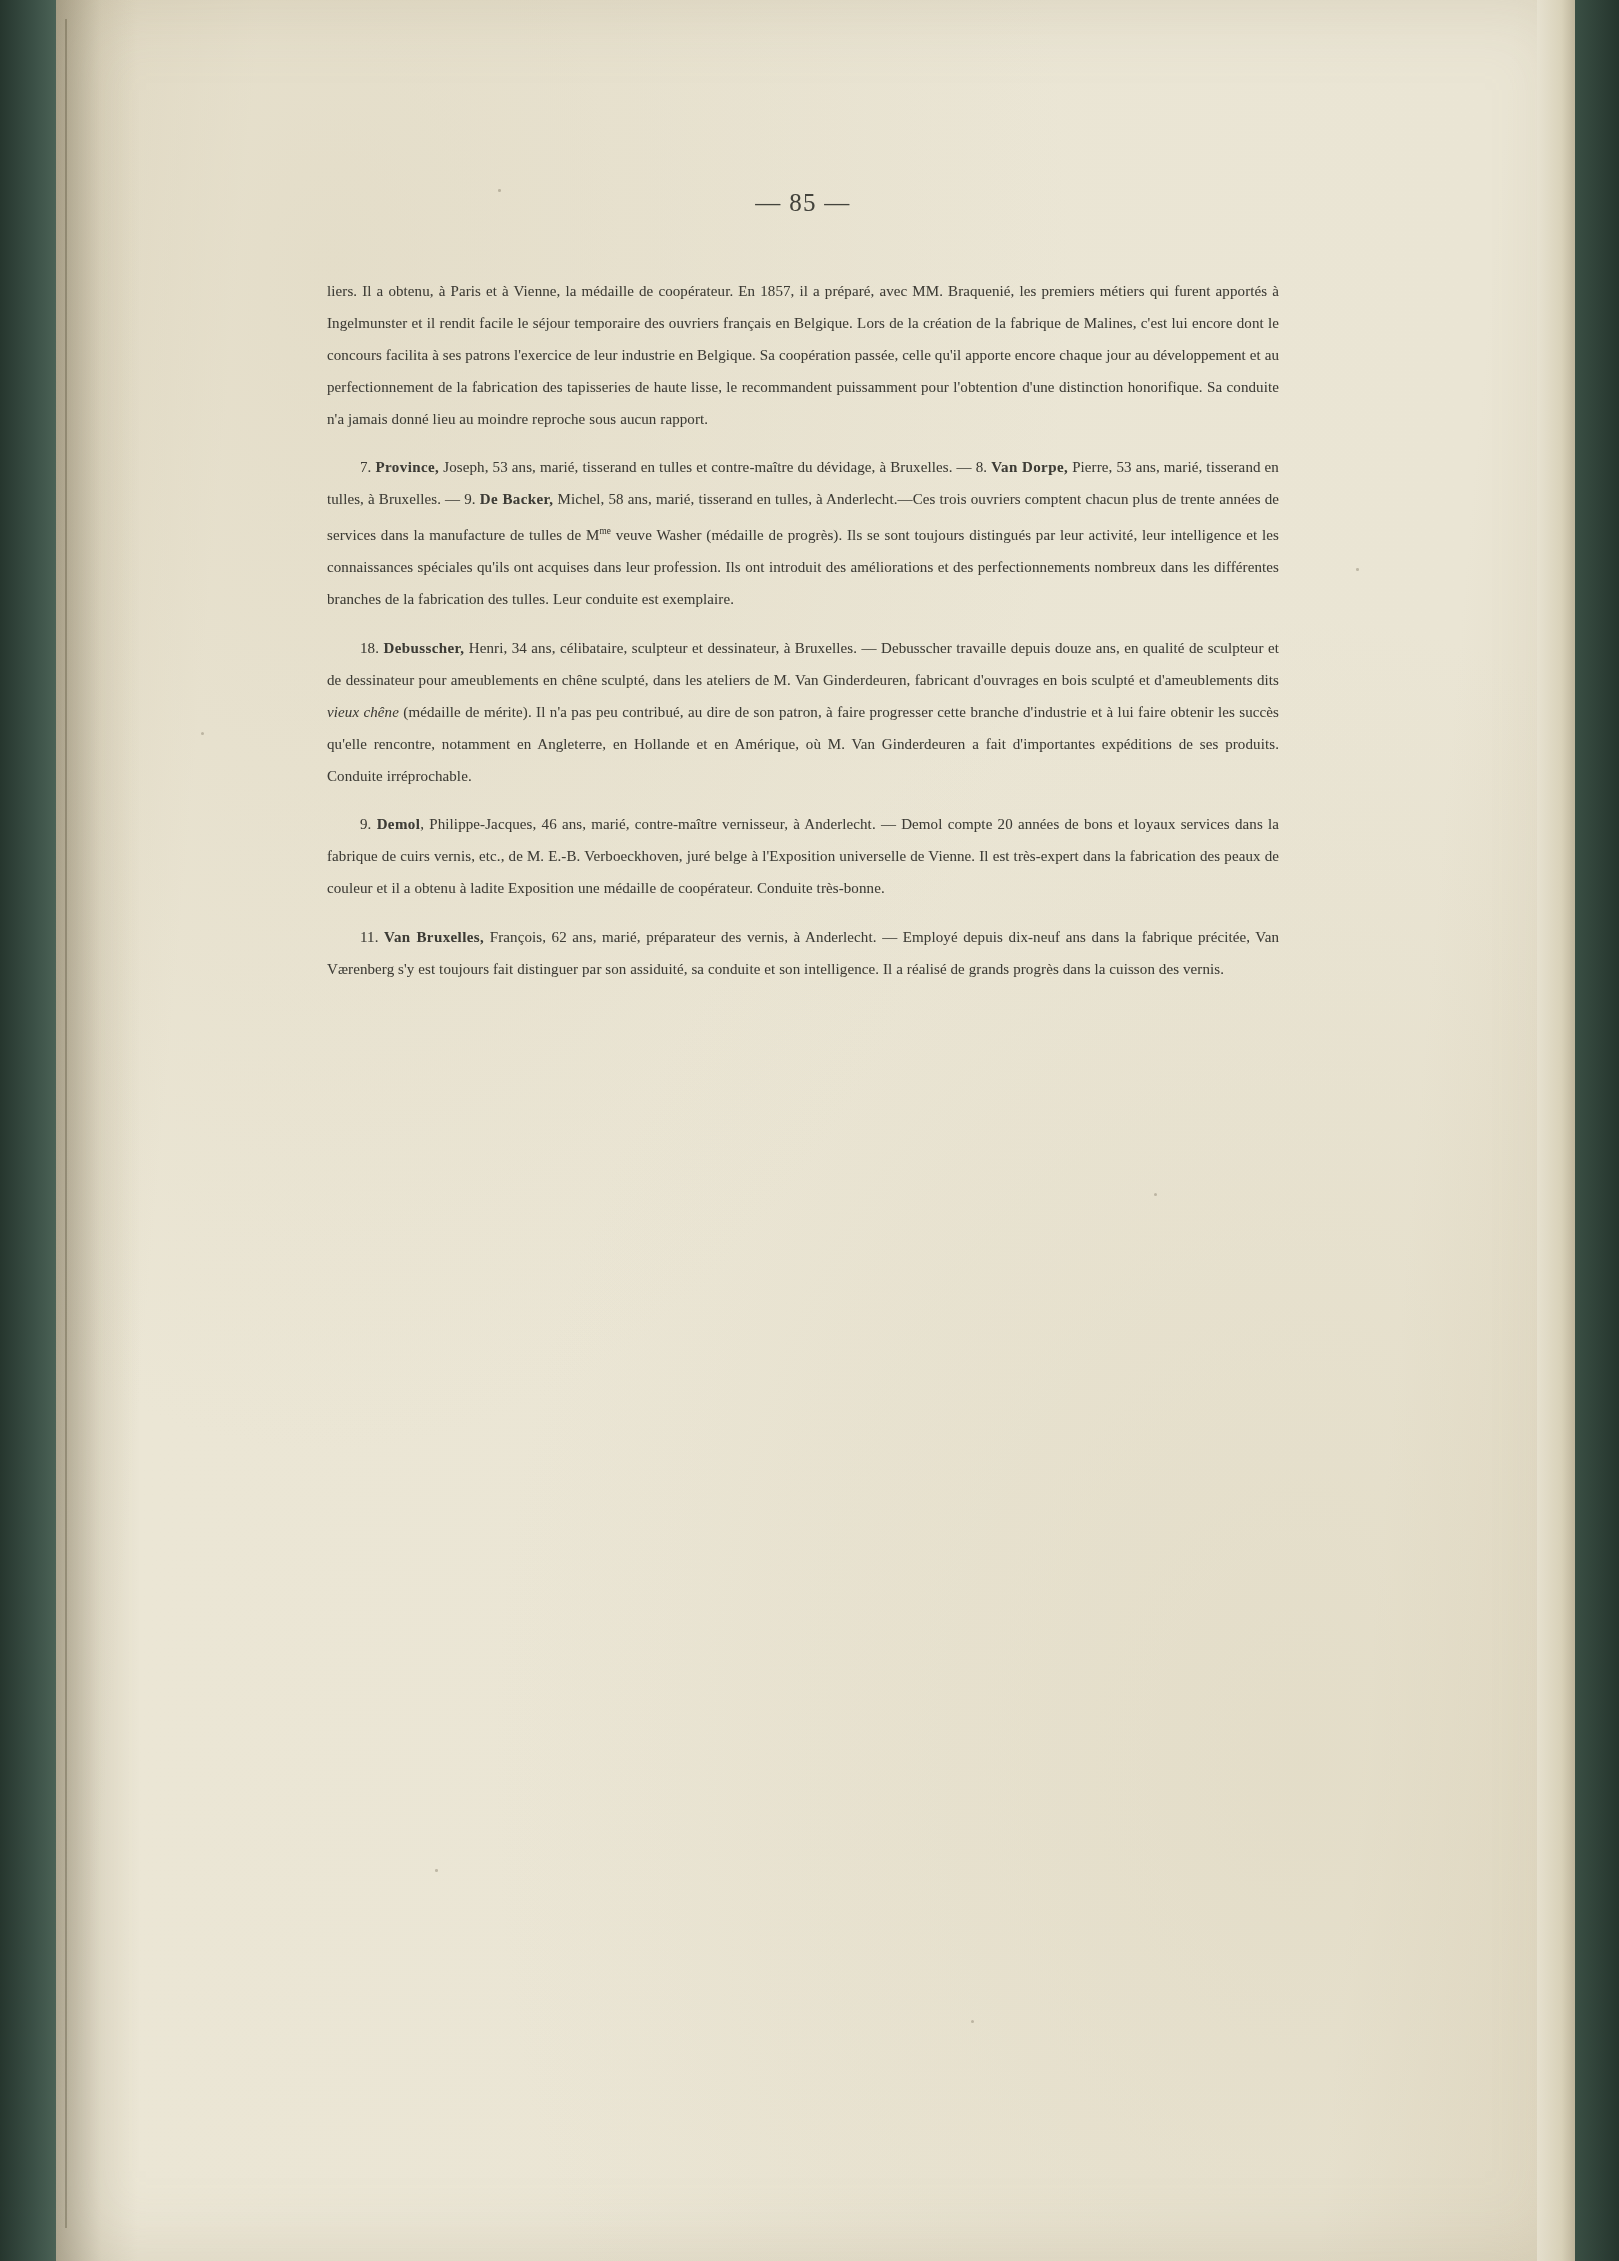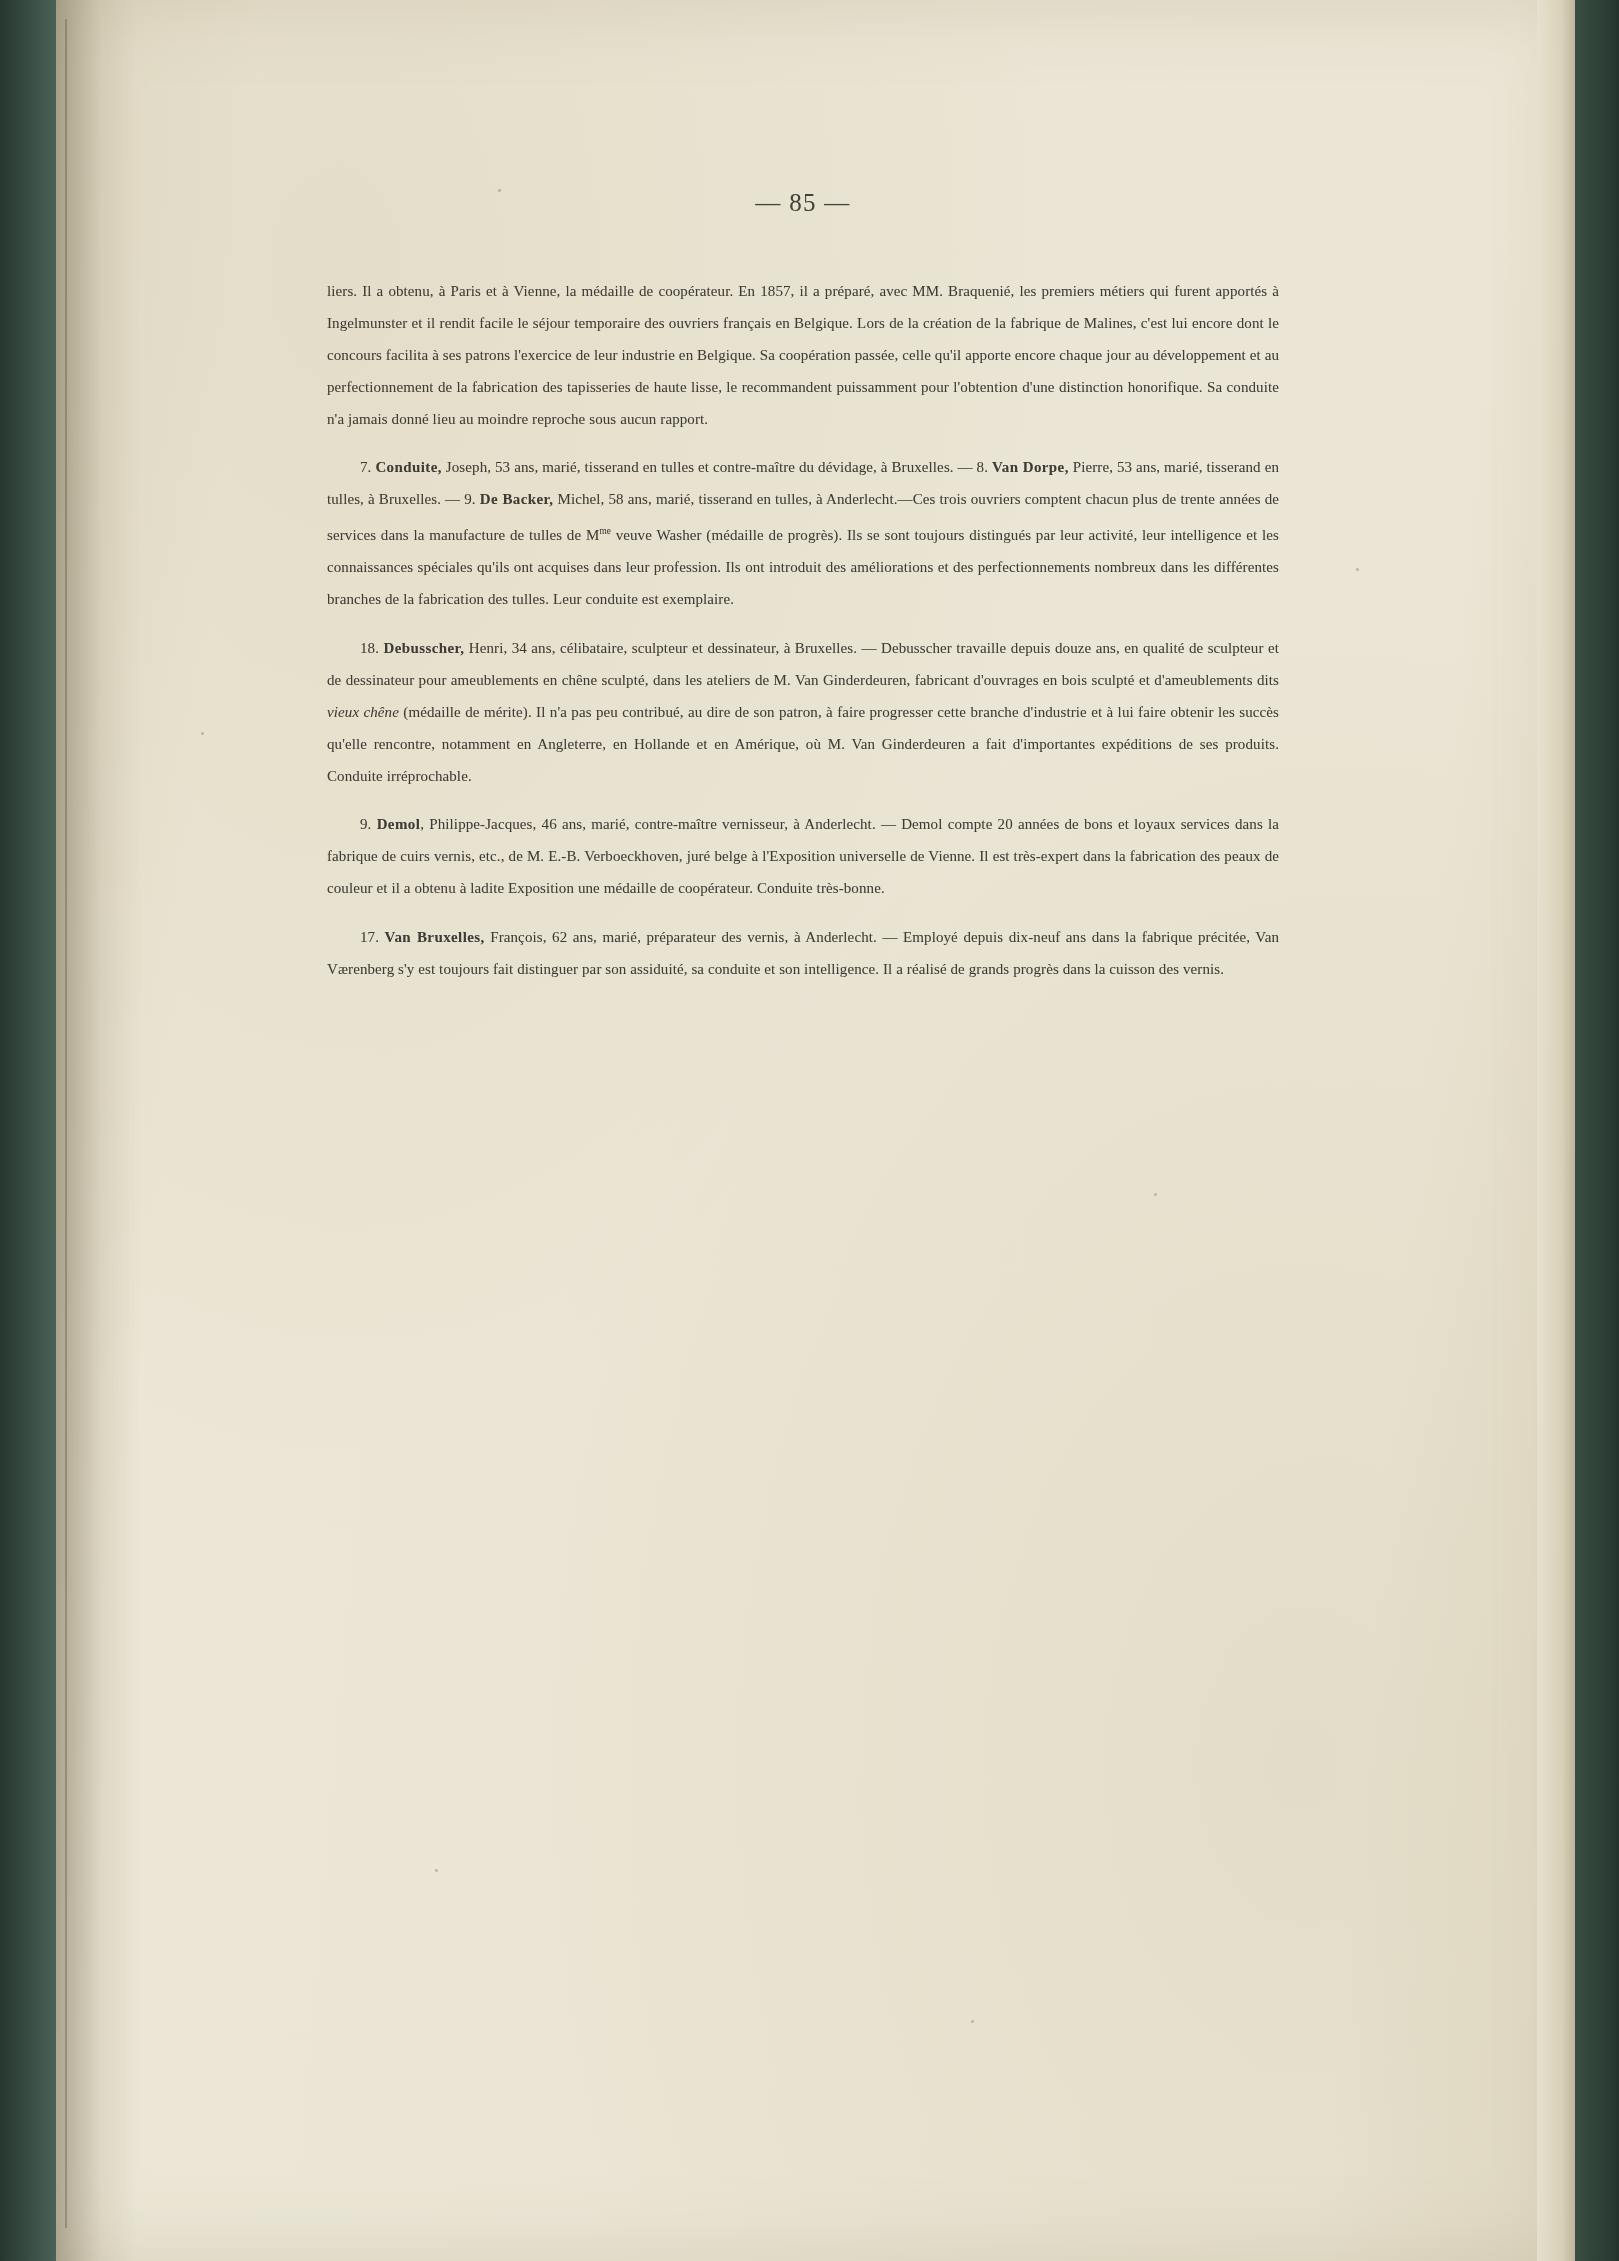--- a/index.html
+++ b/index.html
@@ -156,36 +156,36 @@
 
       <div class="folio">— 85 —</div>
 
       <p class="body">
         <span>liers. Il a obtenu, à Paris et à Vienne, la médaille de coopérateur. En 1857, il a préparé, avec MM. Braquenié, les premiers métiers qui furent apportés à Ingelmunster et il rendit facile le séjour temporaire des ouvriers français en Belgique. Lors de la création de la fabrique de Malines, c'est lui encore dont le concours facilita à ses patrons l'exercice de leur industrie en Belgique. Sa coopération passée, celle qu'il apporte encore chaque jour au développement et au perfectionnement de la fabrication des tapisseries de haute lisse, le recommandent puissamment pour l'obtention d'une distinction honorifique. Sa conduite n'a jamais donné lieu au moindre reproche sous aucun rapport.</span>
       </p>
 
 
       <p class="body indent">
         <span class="num">7.</span>
-        <span class="nm">Conduite,</span><span> Joseph, 53 ans, marié, tisserand en tulles et contre-maître du dévidage, à Bruxelles. — </span><span class="num">8.</span>
+        <span class="nm">Province,</span><span> Joseph, 53 ans, marié, tisserand en tulles et contre-maître du dévidage, à Bruxelles. — </span><span class="num">8.</span>
         <span class="nm">Van Dorpe,</span><span> Pierre, 53 ans, marié, tisserand en tulles, à Bruxelles. — </span><span class="num">9.</span>
         <span class="nm">De Backer,</span><span> Michel, 58 ans, marié, tisserand en tulles, à Anderlecht.—Ces trois ouvriers comptent chacun plus de trente années de services dans la manufacture de tulles de M</span><span class="sup">me</span><span> veuve Washer (médaille de progrès). Ils se sont toujours distingués par leur activité, leur intelligence et les connaissances spéciales qu'ils ont acquises dans leur profession. Ils ont introduit des améliorations et des perfectionnements nombreux dans les différentes branches de la fabrication des tulles. Leur conduite est exemplaire.</span>
       </p>
 
       <p class="body indent">
         <span class="num">18.</span>
         <span class="nm">Debusscher,</span><span> Henri, 34 ans, célibataire, sculpteur et dessinateur, à Bruxelles. — Debusscher travaille depuis douze ans, en qualité de sculpteur et de dessinateur pour ameublements en chêne sculpté, dans les ateliers de M. Van Ginderdeuren, fabricant d'ouvrages en bois sculpté et d'ameublements dits </span><span class="it">vieux chêne</span><span> (médaille de mérite). Il n'a pas peu contribué, au dire de son patron, à faire progresser cette branche d'industrie et à lui faire obtenir les succès qu'elle rencontre, notamment en Angleterre, en Hollande et en Amérique, où M. Van Ginderdeuren a fait d'importantes expéditions de ses produits. Conduite irréprochable.</span>
       </p>
 
       <p class="body indent">
         <span class="num">9.</span>
         <span class="nm">Demol</span><span>, Philippe-Jacques, 46 ans, marié, contre-maître vernisseur, à Anderlecht. — Demol compte 20 années de bons et loyaux services dans la fabrique de cuirs vernis, etc., de M. E.-B. Verboeckhoven, juré belge à l'Exposition universelle de Vienne. Il est très-expert dans la fabrication des peaux de couleur et il a obtenu à ladite Exposition une médaille de coopérateur. Conduite très-bonne.</span>
       </p>
 
       <p class="body indent">
-        <span class="num">17.</span>
+        <span class="num">11.</span>
         <span class="nm">Van Bruxelles,</span><span> François, 62 ans, marié, préparateur des vernis, à Anderlecht. — Employé depuis dix-neuf ans dans la fabrique précitée, Van Værenberg s'y est toujours fait distinguer par son assiduité, sa conduite et son intelligence. Il a réalisé de grands progrès dans la cuisson des vernis.</span>
       </p>
 
     </div>
   </div>
 </div>
 
 
 </body></html>

